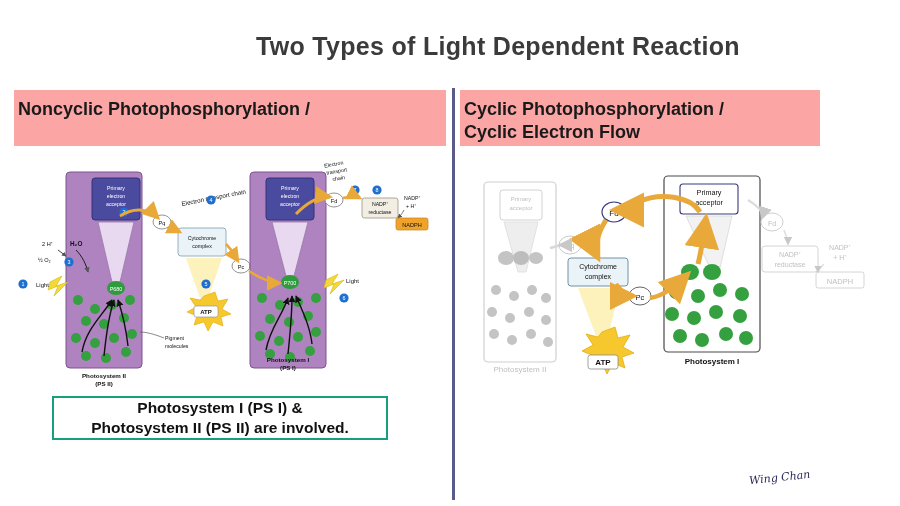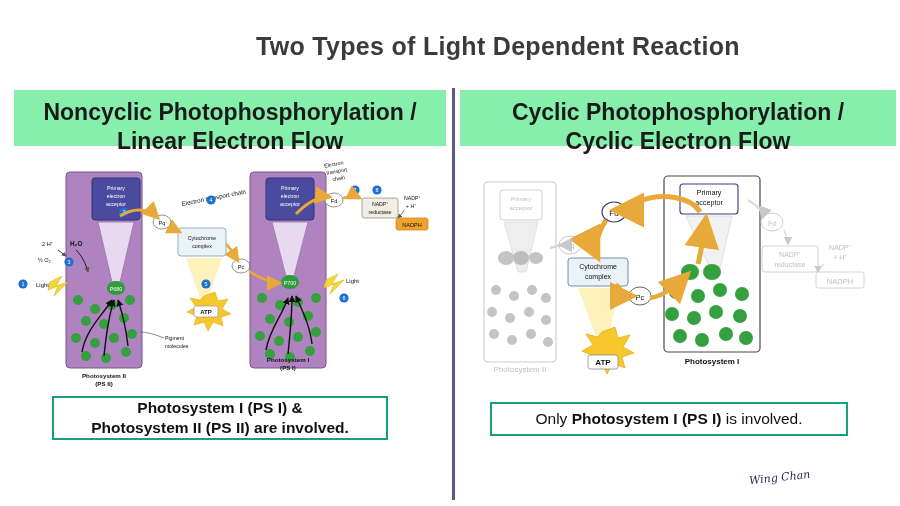--- a/index.html
+++ b/index.html
@@ -1,40 +1,39 @@
 <!DOCTYPE html>
 <html><head>
 <meta charset="utf-8">
 <style>
   html,body{margin:0;padding:0;}
   body{width:900px;height:506px;background:#ffffff;font-family:"Liberation Sans",sans-serif;overflow:hidden;position:relative;}
   .slide{position:absolute;inset:0;}
   .title{position:absolute;top:32px;left:0;width:900px;text-align:center;font-size:25px;font-weight:bold;color:#3b3b3b;letter-spacing:.3px;padding-left:48px;}
-  .panel-header{position:absolute;background:#86efac;color:#1a1a1a;font-weight:bold;font-size:23px;text-align:center;line-height:1.25;padding:8px 4px;box-sizing:border-box;}
+  .panel-header{position:absolute;background:#fca5a5;color:#1a1a1a;font-weight:bold;font-size:18px;line-height:1.25;padding:8px 4px;box-sizing:border-box;}
   #hdrL{left:14px;top:90px;width:432px;height:56px;}
-  #hdrR{left:460px;top:90px;width:436px;height:56px;}
+  #hdrR{left:460px;top:90px;width:360px;height:56px;}
   .divider{position:absolute;left:452px;top:88px;width:3px;height:412px;background:#5b5b8a;}
   .callout{position:absolute;border:2px solid #17a07e;background:#ffffff;text-align:center;font-size:15.5px;color:#111;box-sizing:border-box;display:flex;align-items:center;justify-content:center;line-height:1.3;}
   #calloutL{left:52px;top:396px;width:336px;height:44px;font-weight:bold;}
   #calloutR{left:490px;top:402px;width:358px;height:34px;}
   #calloutR b{font-weight:bold;}
   .sig{position:absolute;right:90px;bottom:22px;font-family:"DejaVu Serif",serif;font-style:italic;font-size:11px;color:#2a2a5a;transform:rotate(-6deg);}
   svg{position:absolute;left:0;top:0;}
   text{font-family:"Liberation Sans",sans-serif;}
 </style>
 </head>
 <body>
 
 <div class="slide">
 
   <div class="title">Two Types of Light Dependent Reaction</div>
 
   <div class="panel-header" id="hdrL">
     <div>Noncyclic Photophosphorylation /</div>
-    <div>Linear Electron Flow</div>
   </div>
 
   <div class="panel-header" id="hdrR">
     <div>Cyclic Photophosphorylation /</div>
     <div>Cyclic Electron Flow</div>
   </div>
 
   <div class="divider"></div>
 
   <svg width="900" height="506" viewBox="0 0 900 506">
@@ -305,21 +304,16 @@
     </g>
   </svg>
 
   <div class="callout" id="calloutL">
     <div>
       <span>Photosystem I (PS I)</span><span> &amp;</span><br>
       <span>Photosystem II (PS II)</span><span style="font-weight:bold"> are involved.</span>
     </div>
   </div>
 
-  <div class="callout" id="calloutR">
-    <div>
-      <span>Only </span><b>Photosystem I (PS I)</b><span> is involved.</span>
-    </div>
-  </div>
 
   <div class="sig">Wing Chan</div>
 
 </div>
 
 </body></html>

